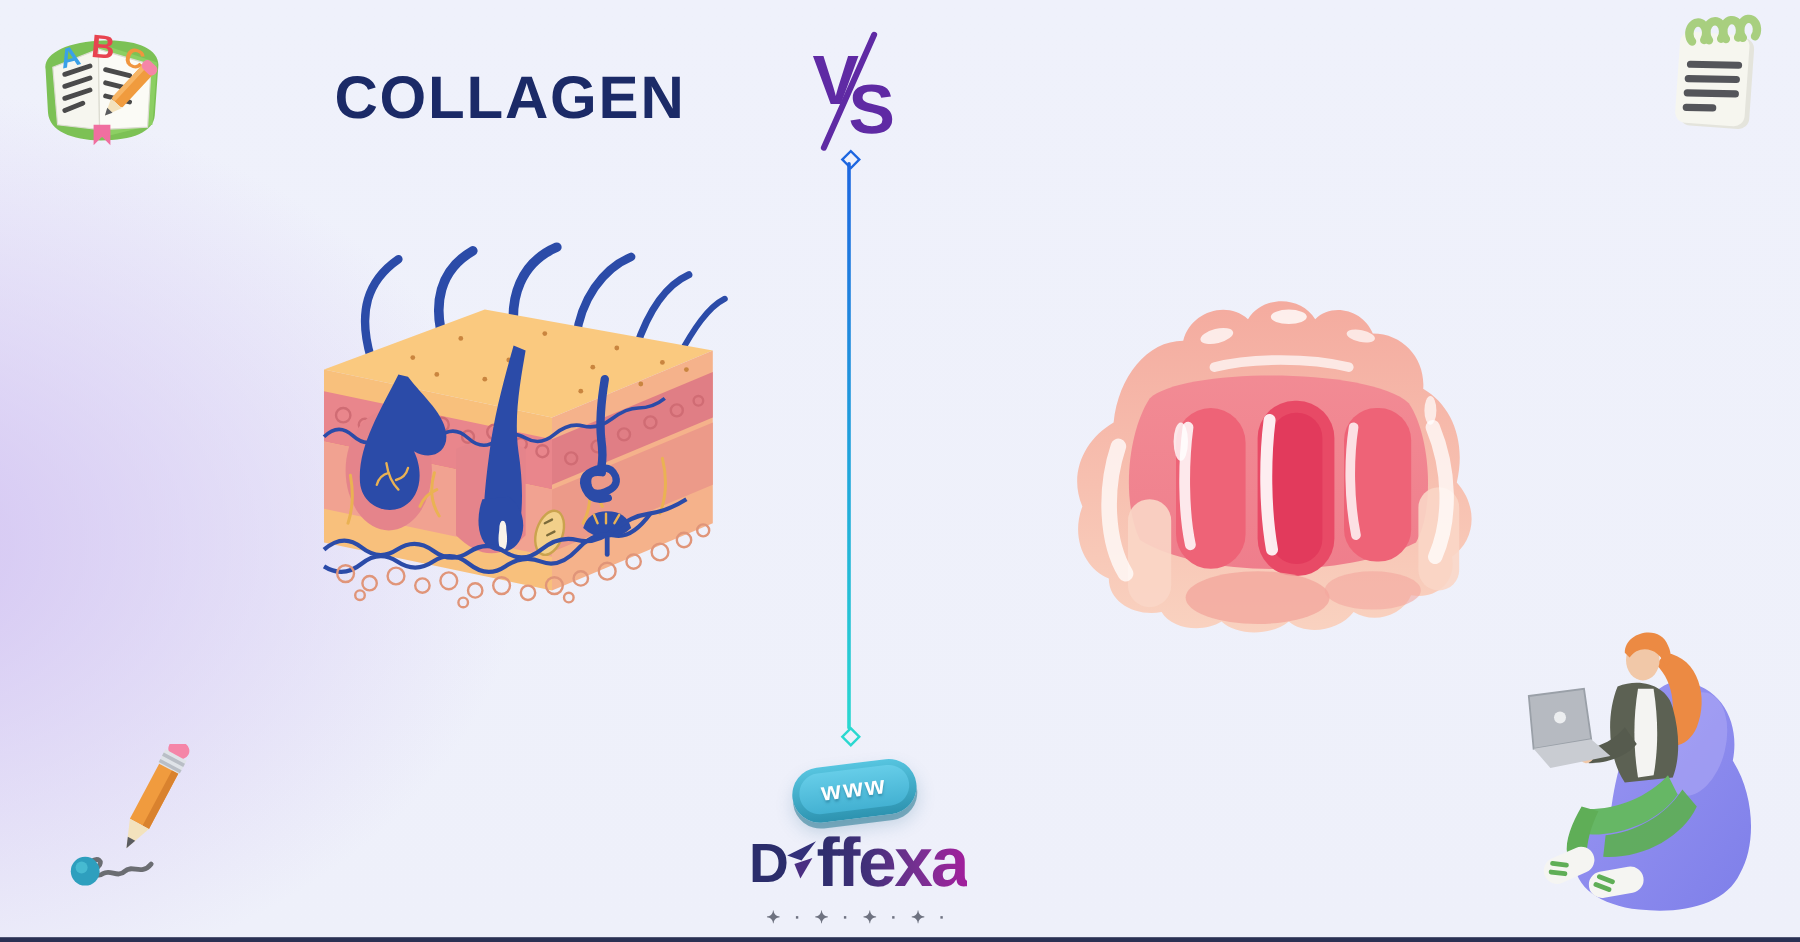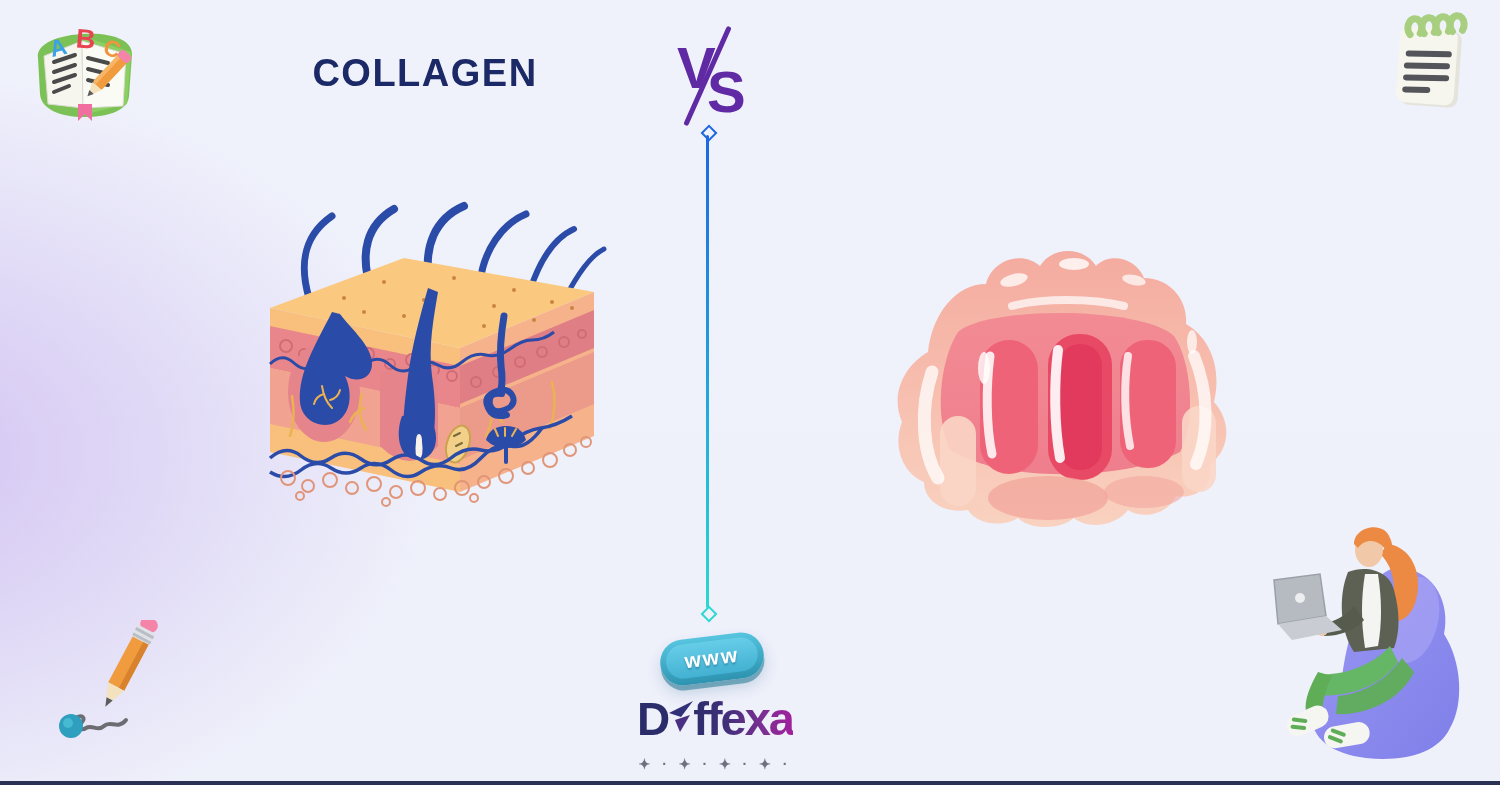--- a/index.html
+++ b/index.html
@@ -8,21 +8,21 @@
     position:relative;width:1500px;height:785px;overflow:hidden;
     background:
       radial-gradient(900px 620px at -8% 58%, #d2c2f2 0%, rgba(210,194,242,0) 62%),
       linear-gradient(180deg,#eff1fb 0%, #eef0fa 100%);
   }
   .bottom-bar{position:absolute;left:0;bottom:0;width:100%;height:4px;background:#2a3154;}
 
   
   .title{
     position:absolute;top:52px;width:320px;text-align:center;
-    font-size:38px;font-weight:800;letter-spacing:1.5px;color:#1b2a67;
+    font-size:50px;font-weight:800;letter-spacing:1.5px;color:#1b2a67;
   }
   .title.left{left:265px;}
   .title.right{left:870px;}
 
   
   .vs{position:absolute;left:655px;top:26px;width:110px;height:100px;color:#5f2aa4;}
   .vs .v{position:absolute;left:22px;top:8px;font-size:58px;font-weight:900;}
   .vs .s{position:absolute;left:52px;top:32px;font-size:58px;font-weight:900;}
   .vs .slash{position:absolute;left:50px;top:-4px;width:5px;height:108px;background:#5f2aa4;transform:rotate(24deg);border-radius:3px;}
 
@@ -48,21 +48,21 @@
     color:#ffffff;font-weight:900;font-size:21px;letter-spacing:2px;
     text-shadow:0 2px 2px rgba(30,110,140,.5);
   }
 
   
   .brand{position:absolute;left:600px;top:697px;width:230px;display:flex;align-items:flex-start;justify-content:center;}
   .brand .bprefix{
     font-size:46px;line-height:44px;font-weight:800;letter-spacing:-2px;color:#2b2d6b;
   }
   .brand .bsuffix{
-    font-size:47px;line-height:44px;font-weight:800;letter-spacing:-2px;
+    font-size:58px;line-height:44px;font-weight:800;letter-spacing:-2px;
     background:linear-gradient(90deg,#2b2d6b 0%, #43307a 35%, #7b2f93 70%, #a21f9c 100%);
     -webkit-background-clip:text;background-clip:text;color:transparent;
   }
   .brand .bicon{margin:2px -2px 0 -3px;}
 
   .stars{
     position:absolute;left:615px;top:756px;width:200px;text-align:center;
     color:#6e7280;font-size:14px;letter-spacing:4px;font-weight:700;
   }
 

